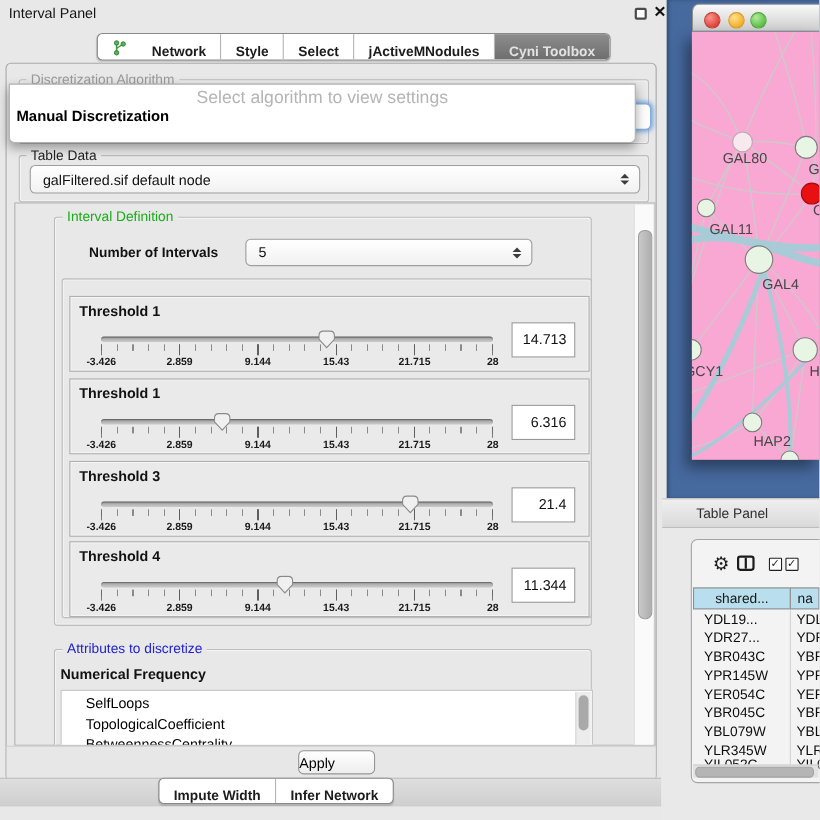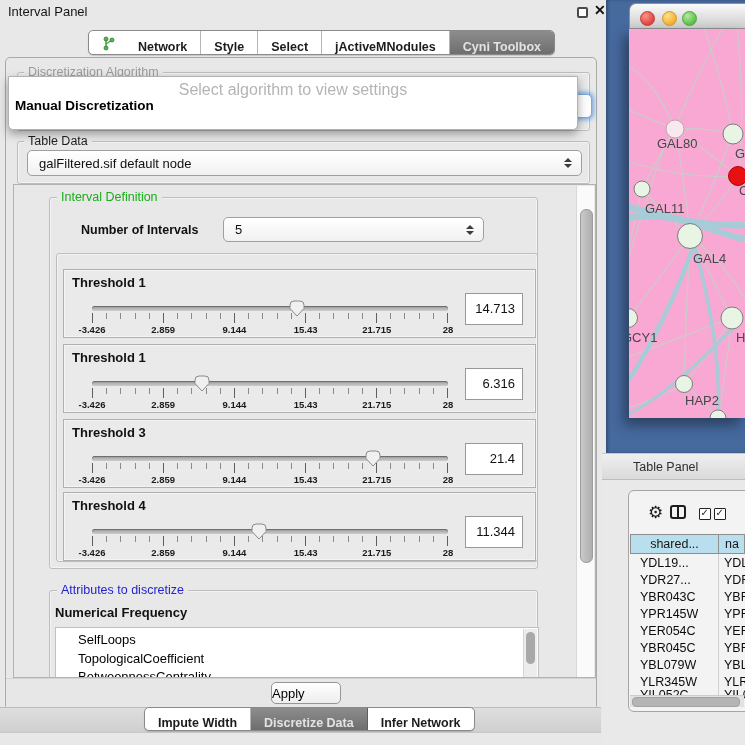--- a/index.html
+++ b/index.html
@@ -257,23 +257,20 @@
 </div>
 
 <div class="abs apply-strip"></div>
 <div class="abs btn" style="left:271px;top:682px;width:70px;height:22px;line-height:21px">Apply</div>
 
 <div class="abs bstrip"></div>
 <div class="abs" style="left:144px;top:707px">
   <div class="seg" style="height:22px">
     <div class="s">
         <span>Impute Width</span>
-      </div>
-    <div class="s sel">
-        <span>Discretize Data</span>
       </div>
     <div class="s">
         <span>Infer Network</span>
       </div>
   </div>
 </div>
 
 <div class="abs desktop"></div>
 <div class="abs nw-title">
   <div class="tlight" style="left:10px;background:radial-gradient(circle at 35% 30%,#f9948c,#e0443e 70%);border:1px solid #c23b33"></div>

